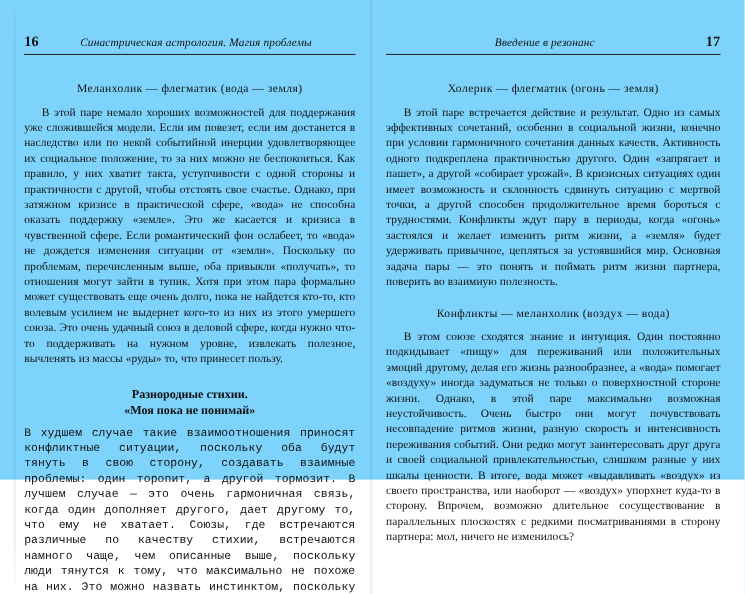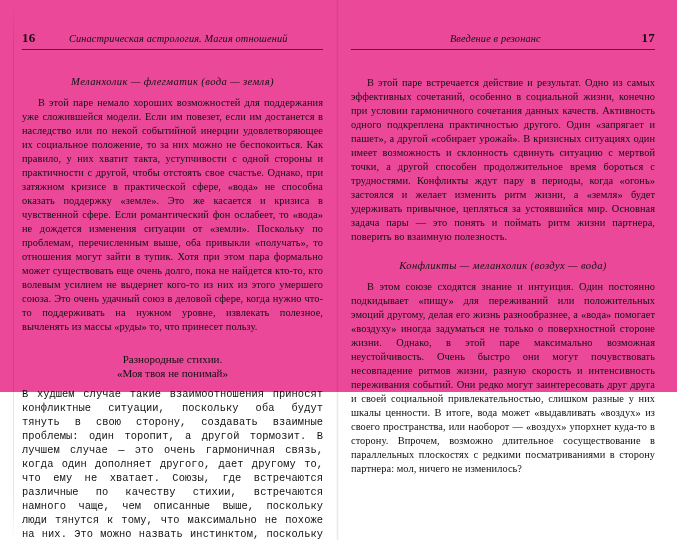--- a/index.html
+++ b/index.html
@@ -11,22 +11,22 @@
     width: 677px;
     height: 540px;
     overflow: hidden;
     font-family: "Liberation Serif", "DejaVu Serif", serif;
     color: #111111;
   }
 
   .spread {
     position: relative;
     width: 677px;
-    height: 392px;
-    background: #ec4899;
+    height: 436px;
+    background: #7dd3fc;
     display: flex;
   }
 
   
   .scan-edge-left {
     position: absolute;
     left: 13px; top: 0;
     width: 1px; height: 540px;
     background: linear-gradient(to bottom, rgba(0,0,0,0.00), rgba(0,0,0,0.10) 8%, rgba(0,0,0,0.10) 92%, rgba(0,0,0,0.00));
   }
@@ -77,31 +77,30 @@
     text-align: center;
     padding-right: 4px;
   }
   .runhead-left .folio { margin-right: 2px; }
   .runhead-right .rh-title { flex: 1; text-align: center; }
   .runhead-right .folio { margin-left: 2px; }
 
   
   h2.subhead {
     font-size: 10.6px;
-    font-style: italic;
     font-weight: normal;
     text-align: center;
     margin: 0 0 9px 0;
     letter-spacing: 0.4px;
   }
   h2.subhead.spaced-top { margin-top: 16px; }
 
   h3.section-title {
     font-size: 11px;
-    font-weight: normal;
+    font-weight: bold;
     text-align: center;
     margin: 18px 0 8px 0;
     line-height: 1.28;
   }
 
   p.body {
     margin: 0 0 0 0;
     font-size: 10.4px;
     line-height: 1.345;
     text-align: justify;
@@ -116,42 +115,43 @@
 
 <div class="spread">
 
   <div class="scan-edge-left"></div>
   <div class="scan-gutter"></div>
 
   <div class="page page-left">
 
     <div class="runhead runhead-left">
       <span class="folio">16</span>
-      <span class="rh-title">Синастрическая астрология. Магия отношений</span>
+      <span class="rh-title">Синастрическая астрология. Магия проблемы</span>
     </div>
 
     <h2 class="subhead">Меланхолик — флегматик (вода — земля)</h2>
 
     <p class="body">В этой паре немало хороших возможностей для поддержания уже сложившейся модели. Если им повезет, если им достанется в наследство или по некой событийной инерции удовлетворяющее их социальное положение, то за них можно не беспокоиться. Как правило, у них хватит такта, уступчивости с одной стороны и практичности с другой, чтобы отстоять свое счастье. Однако, при затяжном кризисе в практической сфере, «вода» не способна оказать поддержку «земле». Это же касается и кризиса в чувственной сфере. Если романтический фон ослабеет, то «вода» не дождется изменения ситуации от «земли». Поскольку по проблемам, перечисленным выше, оба привыкли «получать», то отношения могут зайти в тупик. Хотя при этом пара формально может существовать еще очень долго, пока не найдется кто-то, кто волевым усилием не выдернет кого-то из них из этого умершего союза. Это очень удачный союз в деловой сфере, когда нужно что-то поддерживать на нужном уровне, извлекать полезное, вычленять из массы «руды» то, что принесет пользу.</p>
 
     <h3 class="section-title">
       <span>Разнородные стихии.</span><br>
-      <span>«Моя твоя не понимай»</span>
+      <span>«Моя пока не понимай»</span>
     </h3>
 
     <p class="body no-indent">В худшем случае такие взаимоотношения приносят конфликтные ситуации, поскольку оба будут тянуть в свою сторону, создавать взаимные проблемы: один торопит, а другой тормозит. В лучшем случае — это очень гармоничная связь, когда один дополняет другого, дает другому то, что ему не хватает. Союзы, где встречаются различные по качеству стихии, встречаются намного чаще, чем описанные выше, поскольку люди тянутся к тому, что максимально не похоже на них. Это можно назвать инстинктом, поскольку такие союзы дают максимально жизнеспособное потомство.</p>
   </div>
 
   <div class="page page-right">
 
     <div class="runhead runhead-right">
       <span class="rh-title">Введение в резонанс</span>
       <span class="folio">17</span>
     </div>
 
+    <h2 class="subhead">Холерик — флегматик (огонь — земля)</h2>
 
     <p class="body">В этой паре встречается действие и результат. Одно из самых эффективных сочетаний, особенно в социальной жизни, конечно при условии гармоничного сочетания данных качеств. Активность одного подкреплена практичностью другого. Один «запрягает и пашет», а другой «собирает урожай». В кризисных ситуациях один имеет возможность и склонность сдвинуть ситуацию с мертвой точки, а другой способен продолжительное время бороться с трудностями. Конфликты ждут пару в периоды, когда «огонь» застоялся и желает изменить ритм жизни, а «земля» будет удерживать привычное, цепляться за устоявшийся мир. Основная задача пары — это понять и поймать ритм жизни партнера, поверить во взаимную полезность.</p>
 
     <h2 class="subhead spaced-top">Конфликты — меланхолик (воздух — вода)</h2>
 
     <p class="body">В этом союзе сходятся знание и интуиция. Один постоянно подкидывает «пищу» для переживаний или положительных эмоций другому, делая его жизнь разнообразнее, а «вода» помогает «воздуху» иногда задуматься не только о поверхностной стороне жизни. Однако, в этой паре максимально возможная неустойчивость. Очень быстро они могут почувствовать несовпадение ритмов жизни, разную скорость и интенсивность переживания событий. Они редко могут заинтересовать друг друга и своей социальной привлекательностью, слишком разные у них шкалы ценности. В итоге, вода может «выдавливать «воздух» из своего пространства, или наоборот — «воздух» упорхнет куда-то в сторону. Впрочем, возможно длительное сосуществование в параллельных плоскостях с редкими посматриваниями в сторону партнера: мол, ничего не изменилось?</p>
   </div>
 
 </div>
 

